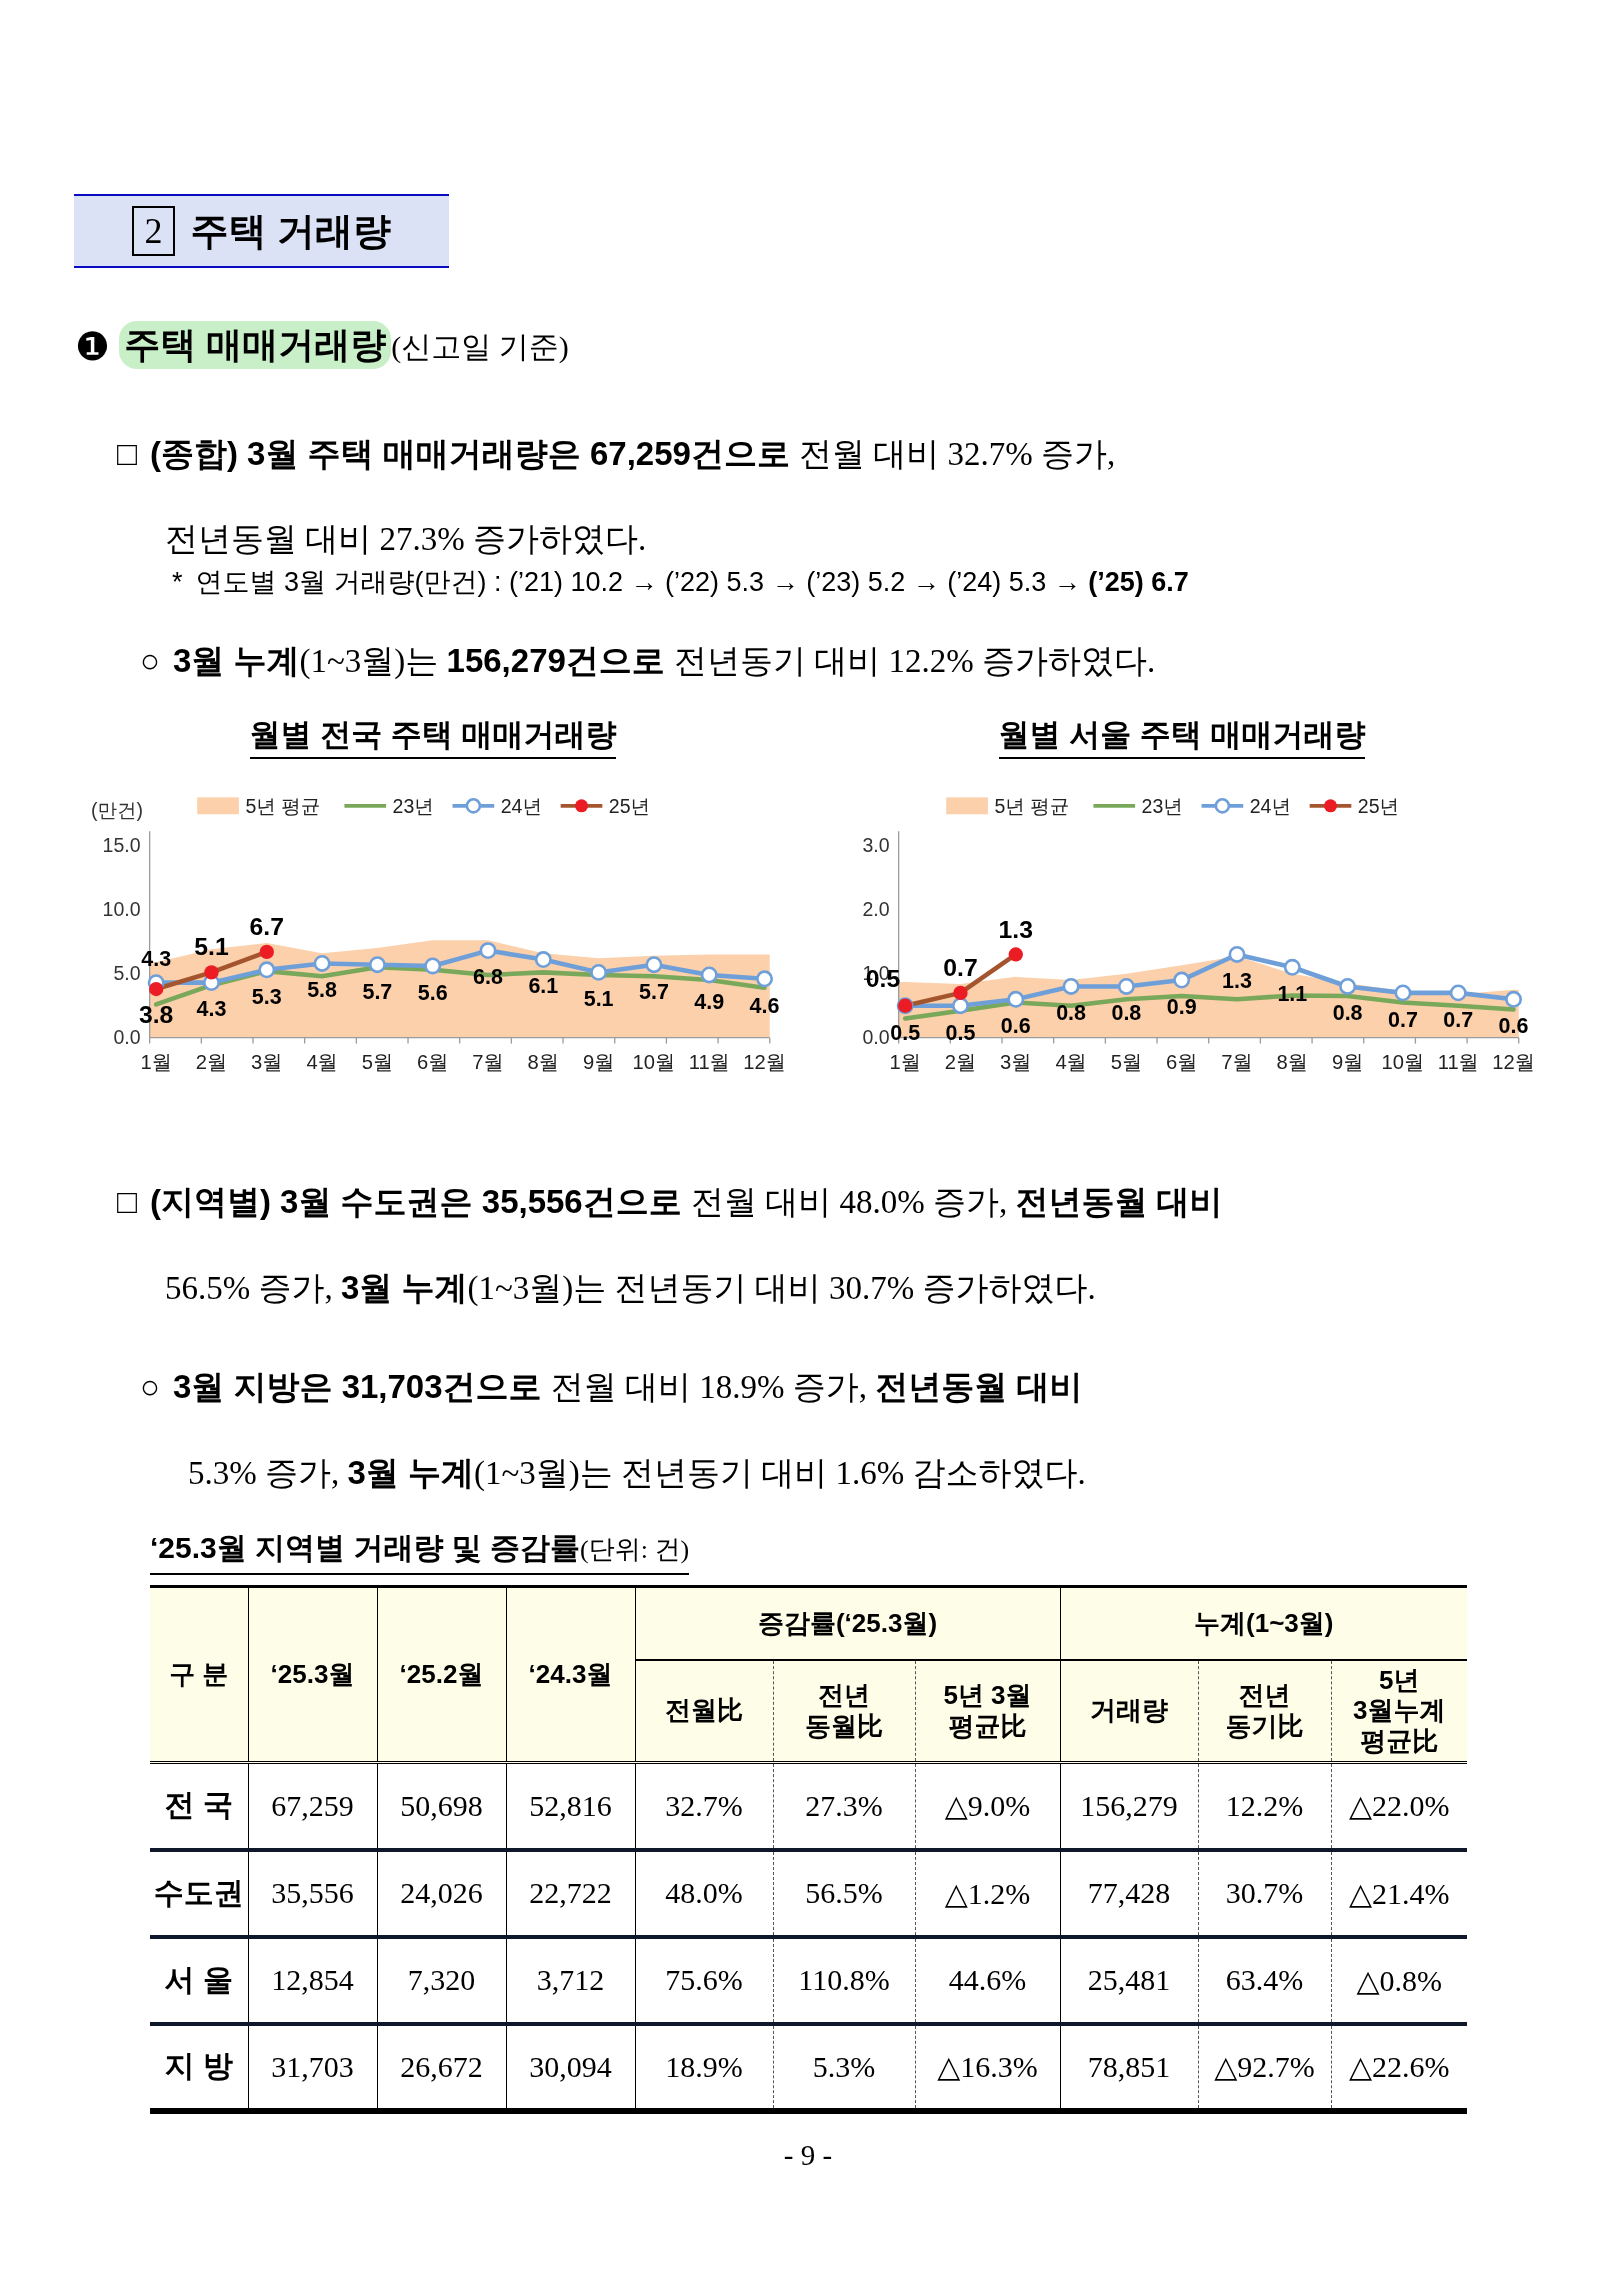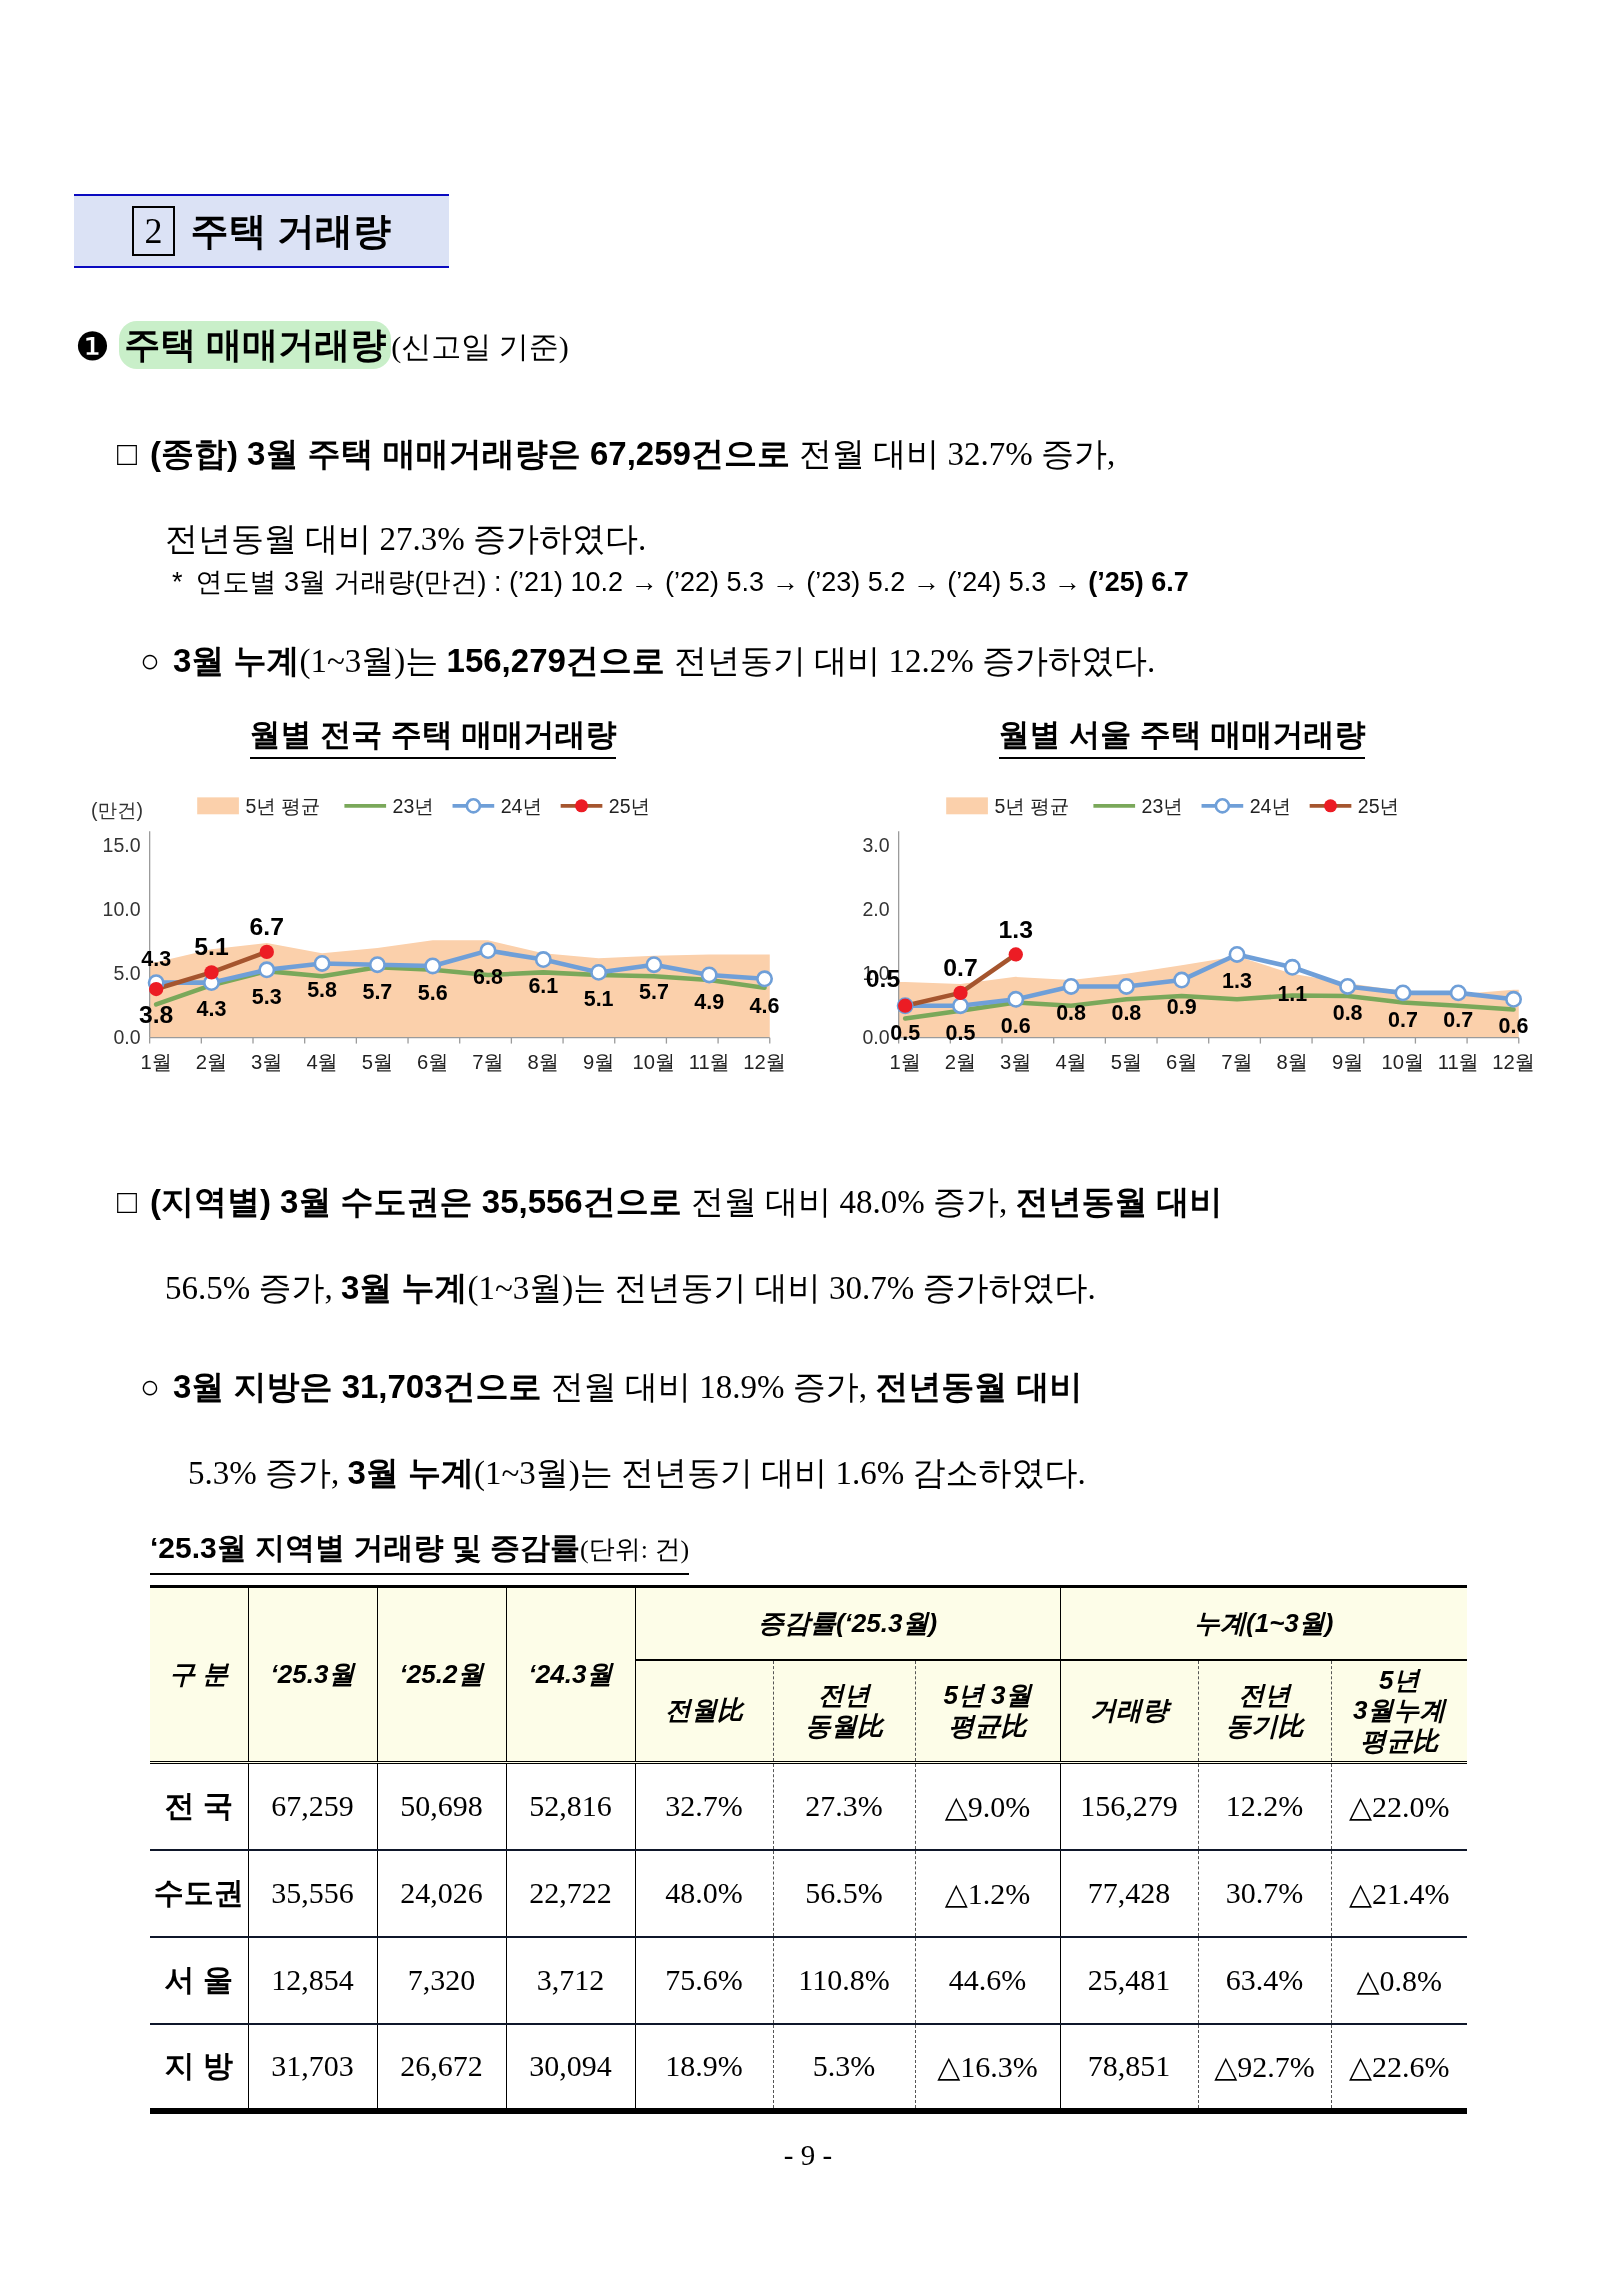--- a/index.html
+++ b/index.html
@@ -41,26 +41,26 @@
   .dlb{font-size:38px;font-weight:800;fill:#000;text-anchor:middle;}
   
   .table-title-row{position:absolute;left:150px;top:1528px;width:1316px;}
   .table-title{display:inline-block;border-bottom:2.6px solid #000;padding-bottom:3.9px;}
   .table-title .tb{font-family:"Liberation Sans",sans-serif;font-weight:700;font-size:30px;}
   .table-title .tu{font-size:26px;}
   .dtable{position:absolute;left:150px;top:1585px;width:1316px;border-collapse:collapse;
           border-top:3.3px solid #000;border-bottom:6.5px solid #000;table-layout:fixed;}
   .dtable th,.dtable td{text-align:center;vertical-align:middle;padding:0;}
   .dtable thead th{background:#fdfde8;font-family:"Liberation Sans",sans-serif;font-weight:700;
-                   font-size:26px;line-height:1.18;white-space:pre-line;font-style:italic;}
+                   font-size:26px;line-height:1.18;white-space:pre-line;}
   .dtable thead tr.grow{height:73px;}
   .dtable thead tr.srow{height:103px;}
   .dtable thead th.gspan{border-bottom:2px solid #000;}
   .dtable thead th.hb{border-bottom:3.9px double #000;}
-  .dtable tbody tr{height:87px;border-top:2px solid #0f172a;}
+  .dtable tbody tr{height:87px;border-top:4px solid #0f172a;}
   .dtable tbody tr:first-child{border-top:none;}
   .dtable tbody th{font-family:"Liberation Sans",sans-serif;font-weight:700;font-size:30px;background:#fff;}
   .dtable tbody td{font-size:30px;}
   .b-solid{border-right:1.3px solid #000;}
   .b-dashed{border-right:1.3px dashed #555;}
   .b-none{border-right:none;}
   
   .footer{position:absolute;left:0;top:2139px;width:100%;text-align:center;font-size:29px;}
 </style>
 </head>

